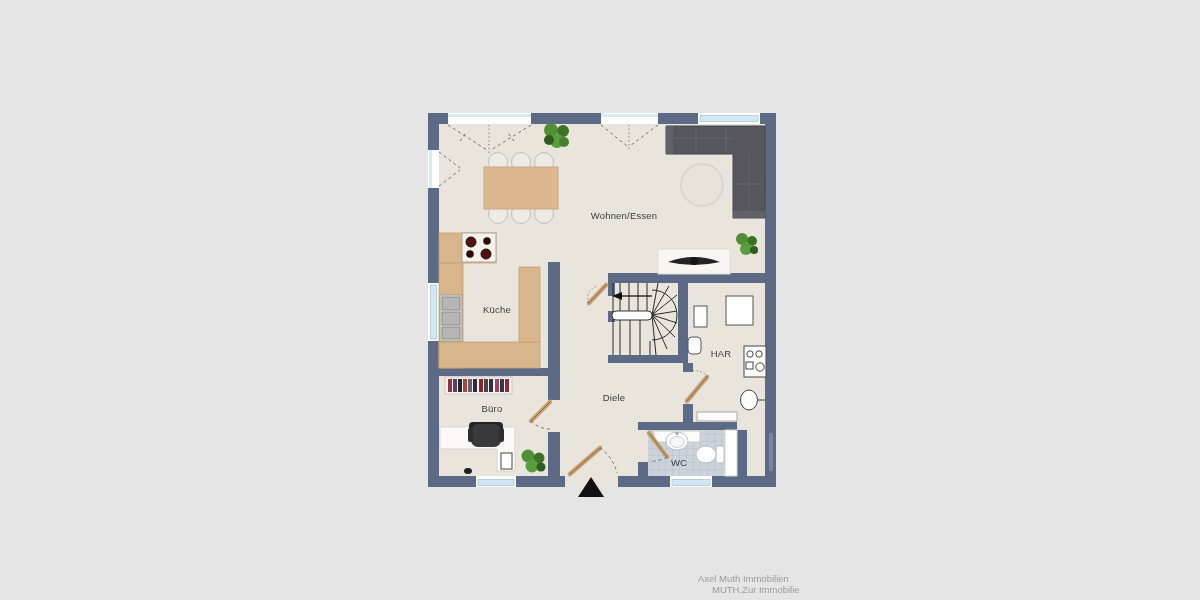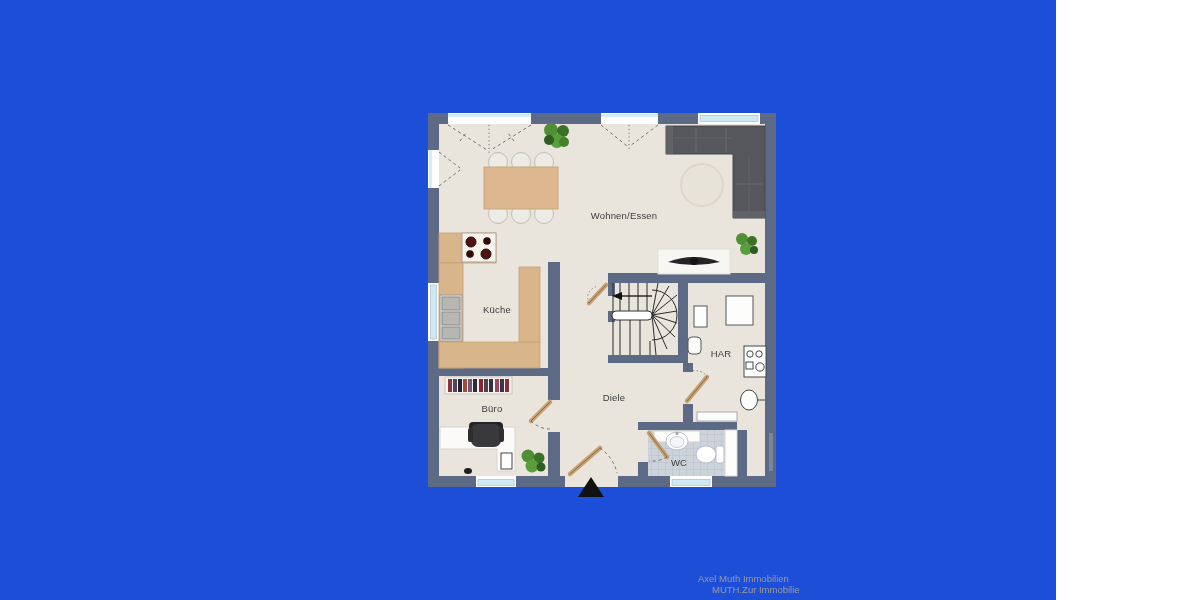--- a/index.html
+++ b/index.html
@@ -1,16 +1,16 @@
 <!DOCTYPE html>
 <html><head>
 <meta charset="utf-8">
 <style>
   html,body{margin:0;padding:0;background:#ffffff;}
-  .stage{position:relative;width:1056px;height:600px;background:#1d4ed8;overflow:hidden;
+  .stage{position:relative;width:1200px;height:600px;background:#e5e5e5;overflow:hidden;
          font-family:"Liberation Sans", sans-serif;}
   svg{position:absolute;left:0;top:0;}
   .wall{fill:#5c6a85;}
   .floor{fill:#e9e5dd;}
   .counter{fill:#d9b58c;stroke:#c9a071;stroke-width:0.8;}
   .white-item{fill:#fdfdfc;stroke:#55565a;stroke-width:1;}
   .swing{fill:none;stroke:#666;stroke-width:0.9;stroke-dasharray:3,3;}
   .swingdot{fill:none;stroke:#666;stroke-width:0.9;stroke-dasharray:1.2,2.6;}
   .leaf{stroke:#c8a172;stroke-width:4.5;stroke-linecap:round;}
   .leafcore{stroke:#8a6a45;stroke-width:1;stroke-linecap:round;}

